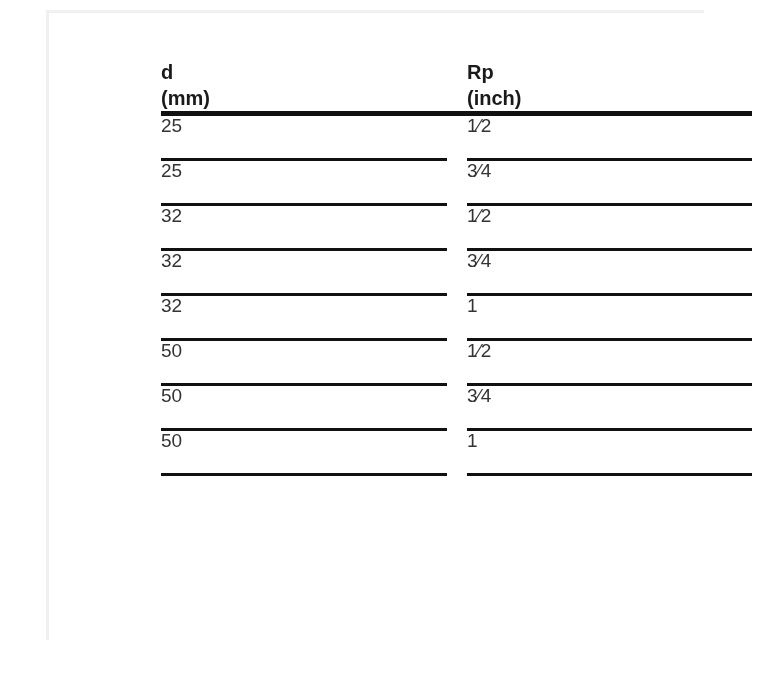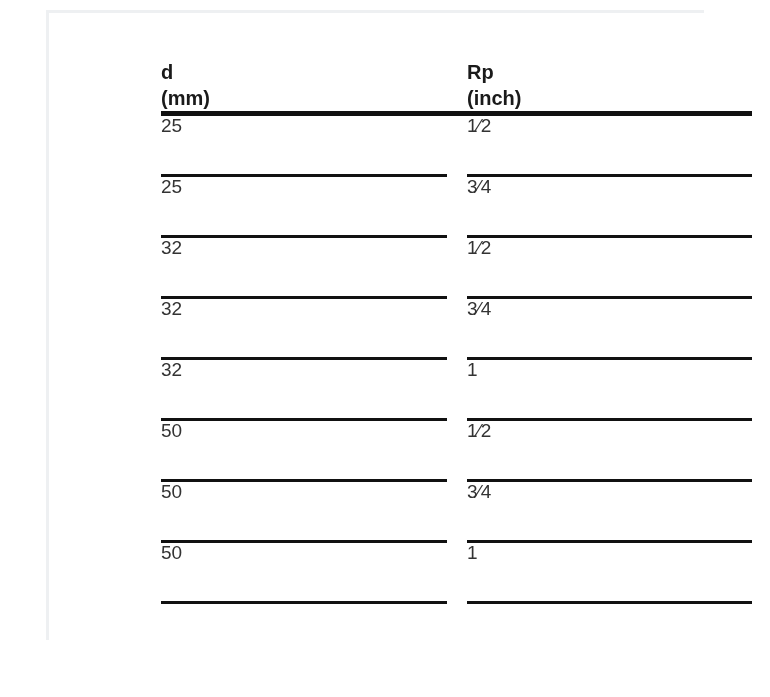--- a/index.html
+++ b/index.html
@@ -65,21 +65,21 @@
     height: 5px;
     background: #111111;
     padding: 0;
   }
 
   
   .data-cell {
     font-size: 19px;
     color: #333333;
     line-height: 20px;
-    height: 58px;
+    height: 42px;
     padding: 18px 0 0 18px;
     white-space: nowrap;
   }
   .rule-thin {
     height: 3px;
     background: #111111;
     padding: 0;
     font-size: 0;
     line-height: 0;
   }

